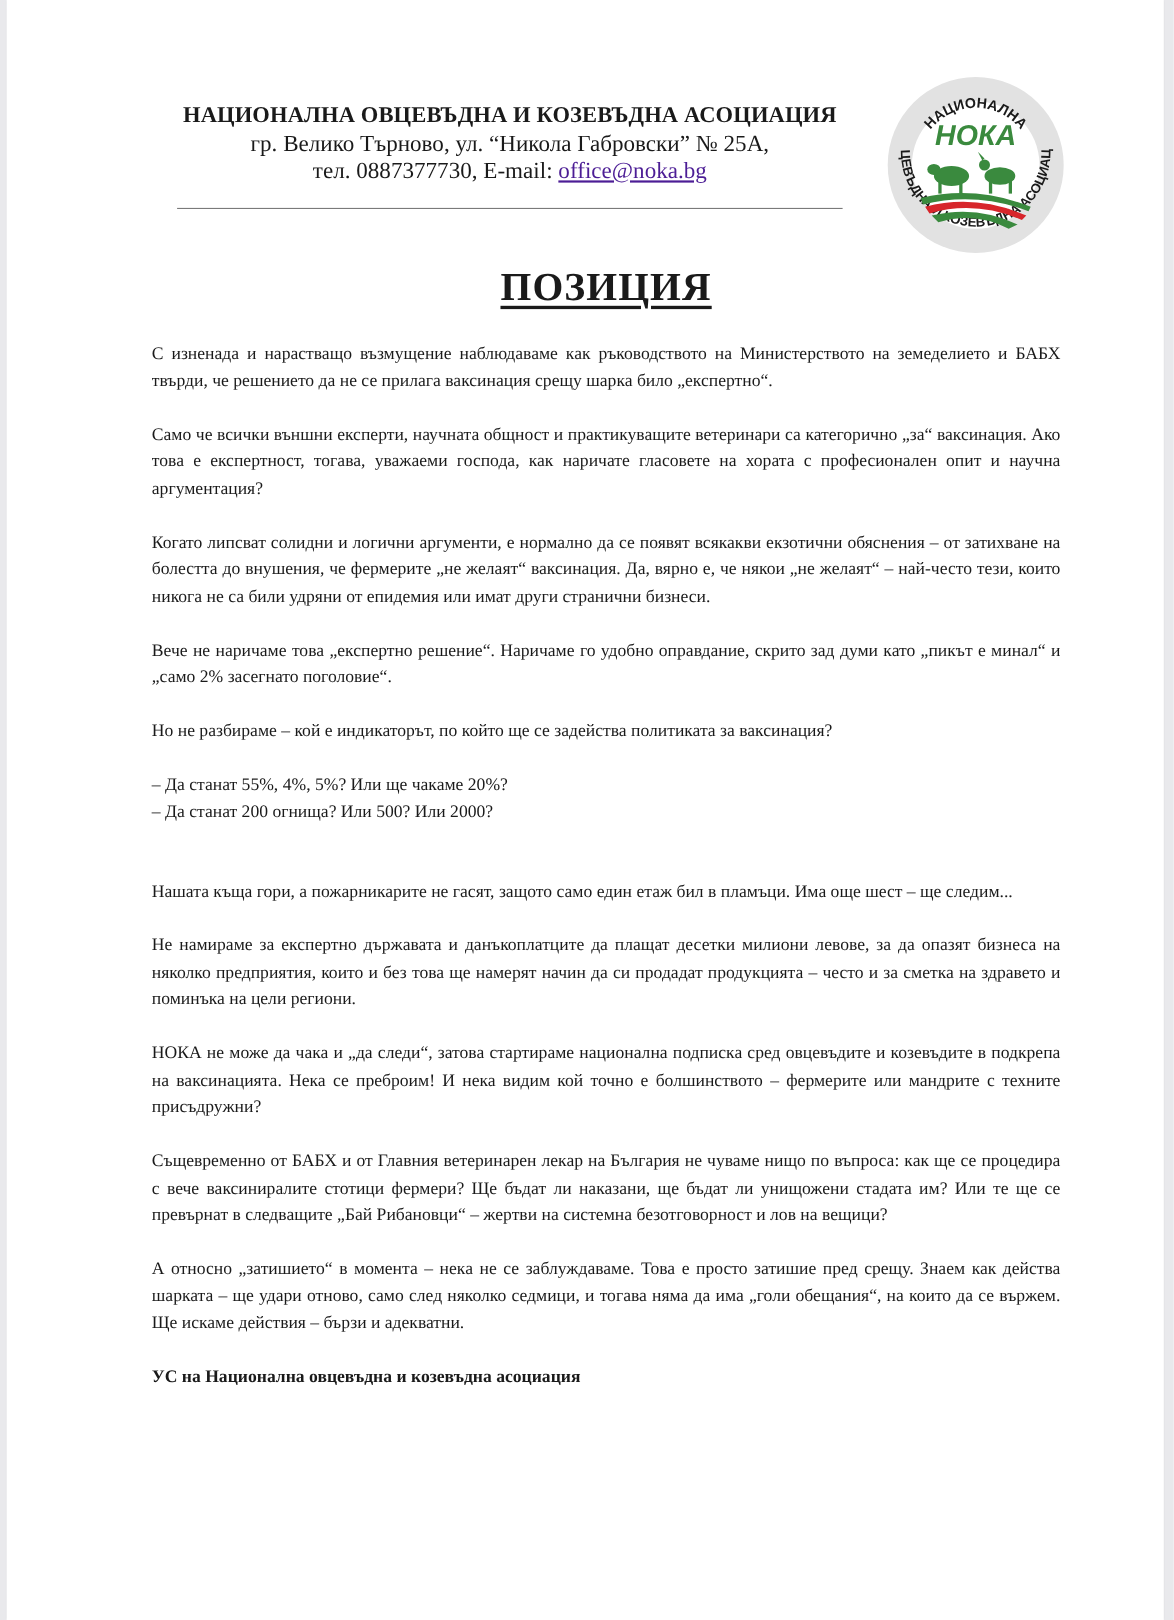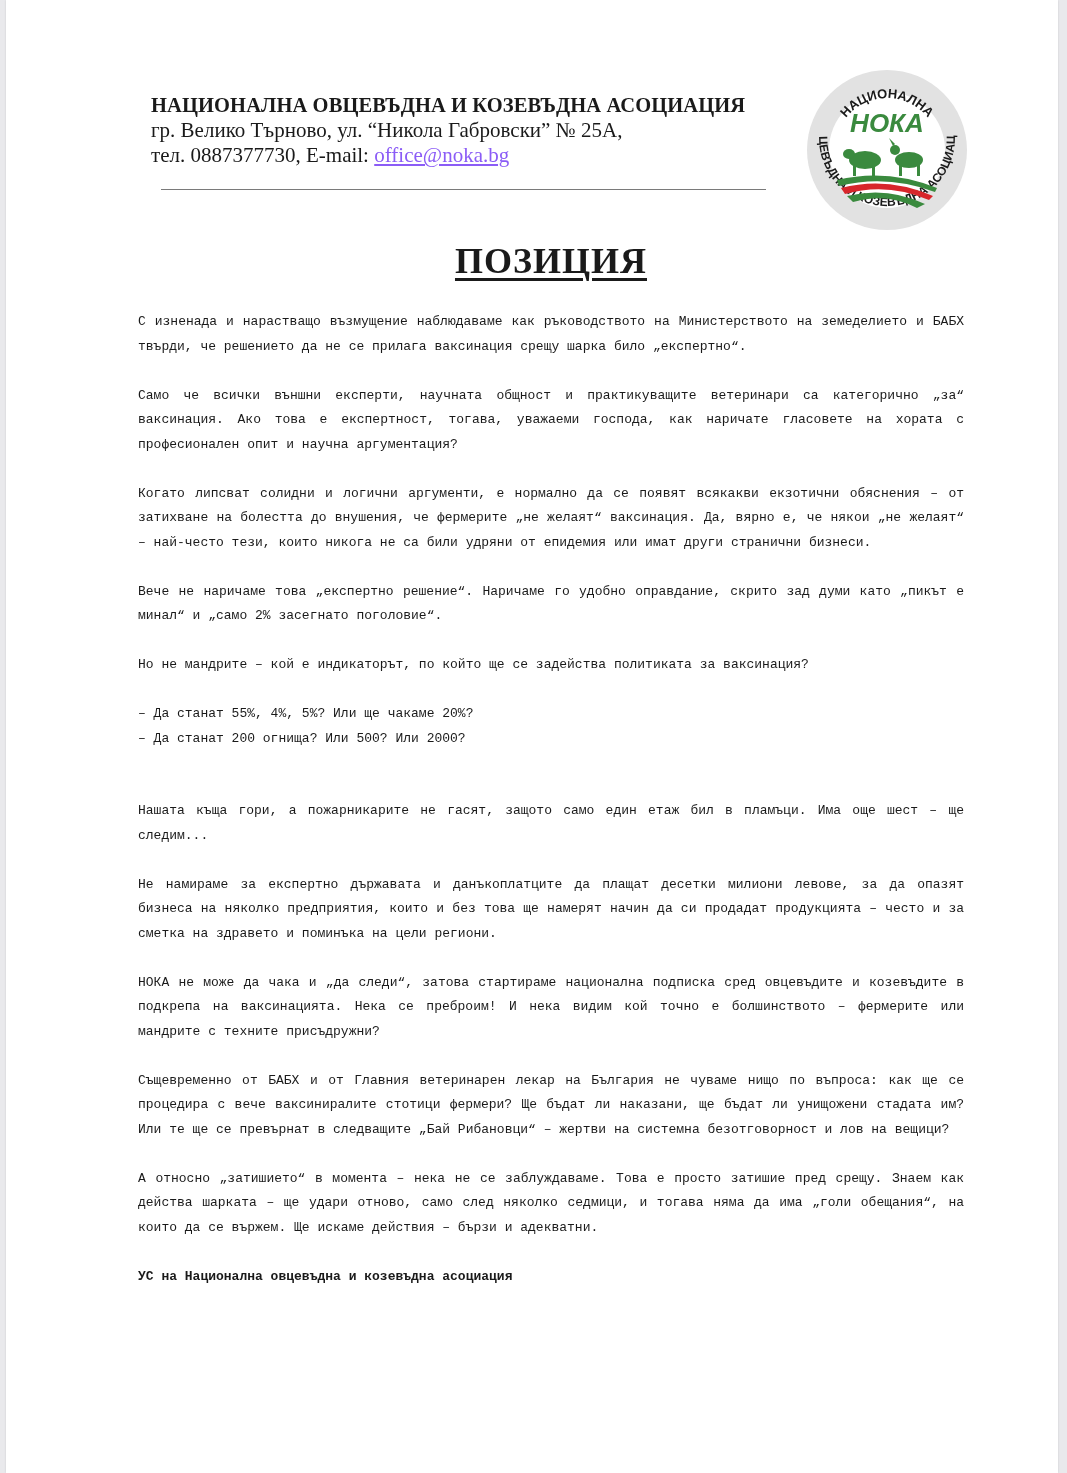--- a/index.html
+++ b/index.html
@@ -4,32 +4,32 @@
 <style>
   html, body { margin: 0; padding: 0; }
   body {
     width: 1067px; height: 1473px; background: #e9e9ec; position: relative; overflow: hidden;
     font-family: "Liberation Serif", "DejaVu Serif", serif; color: #1a1a1a;
   }
   .page {
     position: absolute; left: 6px; top: 0; width: 1052px; height: 1473px; background: #ffffff;
     box-shadow: 0 0 2px rgba(0,0,0,0.12);
   }
-  .header { position: absolute; left: 145px; top: 92px; width: 625px; text-align: left; }
+  .header { position: absolute; left: 145px; top: 92px; width: 625px; text-align: center; }
   .org-name { font-weight: bold; font-size: 20.5px; letter-spacing: 0.1px; line-height: 26px; white-space: nowrap; }
   .addr { font-size: 21px; line-height: 25px; white-space: nowrap; }
-  .email { color: #8b5cf6; text-decoration: underline; }
+  .email { color: #4c1d95; text-decoration: underline; }
   .hr { position: absolute; left: 155px; top: 189px; width: 605px; height: 1px; background: #7a7a7a; }
   .logo { position: absolute; left: 799px; top: 68px; width: 164px; height: 164px; }
   .title {
     position: absolute; left: 0; top: 240px; width: 1090px; text-align: center;
     font-weight: bold; font-size: 36px; letter-spacing: 1px; text-decoration: underline; text-underline-offset: 5px;
     text-decoration-thickness: 3px;
   }
-  .body { position: absolute; left: 132px; top: 310px; width: 826px; font-size: 13px; line-height: 24.5px; font-family: Liberation Mono, monospace; }
+  .body { position: absolute; left: 132px; top: 310px; width: 826px; font-size: 16px; line-height: 24.5px; }
   .body p { margin: 0 0 24.5px 0; text-align: justify; }
   .body p.nojust { text-align: left; }
   .list { margin: 0 0 48px 0; }
   .list div { white-space: nowrap; }
   .sig { font-weight: bold; margin-top: 0; }
 </style>
 </head>
 <body>
 
 <div class="page">
@@ -73,21 +73,21 @@
     <path d="M 42 128 Q 82 118 120 136 L 112 140 Q 82 124 48 134 Z" fill="#3a8a3e"></path>
   </svg>
 
   <div class="title">ПОЗИЦИЯ</div>
 
   <div class="body">
     <p>С изненада и нарастващо възмущение наблюдаваме как ръководството на Министерството на земеделието и БАБХ твърди, че решението да не се прилага ваксинация срещу шарка било „експертно“.</p>
     <p>Само че всички външни експерти, научната общност и практикуващите ветеринари са категорично „за“ ваксинация. Ако това е експертност, тогава, уважаеми господа, как наричате гласовете на хората с професионален опит и научна аргументация?</p>
     <p>Когато липсват солидни и логични аргументи, е нормално да се появят всякакви екзотични обяснения – от затихване на болестта до внушения, че фермерите „не желаят“ ваксинация. Да, вярно е, че някои „не желаят“ – най-често тези, които никога не са били удряни от епидемия или имат други странични бизнеси.</p>
     <p>Вече не наричаме това „експертно решение“. Наричаме го удобно оправдание, скрито зад думи като „пикът е минал“ и „само 2% засегнато поголовие“.</p>
-    <p class="nojust">Но не мандрите – кой е индикаторът, по който ще се задейства политиката за ваксинация?</p>
+    <p class="nojust">Но не разбираме – кой е индикаторът, по който ще се задейства политиката за ваксинация?</p>
     <div class="list">
       <div>– Да станат 55%, 4%, 5%? Или ще чакаме 20%?</div>
       <div>– Да станат 200 огнища? Или 500? Или 2000?</div>
     </div>
     <p>Нашата къща гори, а пожарникарите не гасят, защото само един етаж бил в пламъци. Има още шест – ще следим...</p>
     <p>Не намираме за експертно държавата и данъкоплатците да плащат десетки милиони левове, за да опазят бизнеса на няколко предприятия, които и без това ще намерят начин да си продадат продукцията – често и за сметка на здравето и поминъка на цели региони.</p>
     <p>НОКА не може да чака и „да следи“, затова стартираме национална подписка сред овцевъдите и козевъдите в подкрепа на ваксинацията. Нека се преброим! И нека видим кой точно е болшинството – фермерите или мандрите с техните присъдружни?</p>
     <p>Същевременно от БАБХ и от Главния ветеринарен лекар на България не чуваме нищо по въпроса: как ще се процедира с вече ваксиниралите стотици фермери? Ще бъдат ли наказани, ще бъдат ли унищожени стадата им? Или те ще се превърнат в следващите „Бай Рибановци“ – жертви на системна безотговорност и лов на вещици?</p>
     <p>А относно „затишието“ в момента – нека не се заблуждаваме. Това е просто затишие пред срещу. Знаем как действа шарката – ще удари отново, само след няколко седмици, и тогава няма да има „голи обещания“, на които да се вържем. Ще искаме действия – бързи и адекватни.</p>
     <p class="sig nojust">УС на Национална овцевъдна и козевъдна асоциация</p>

